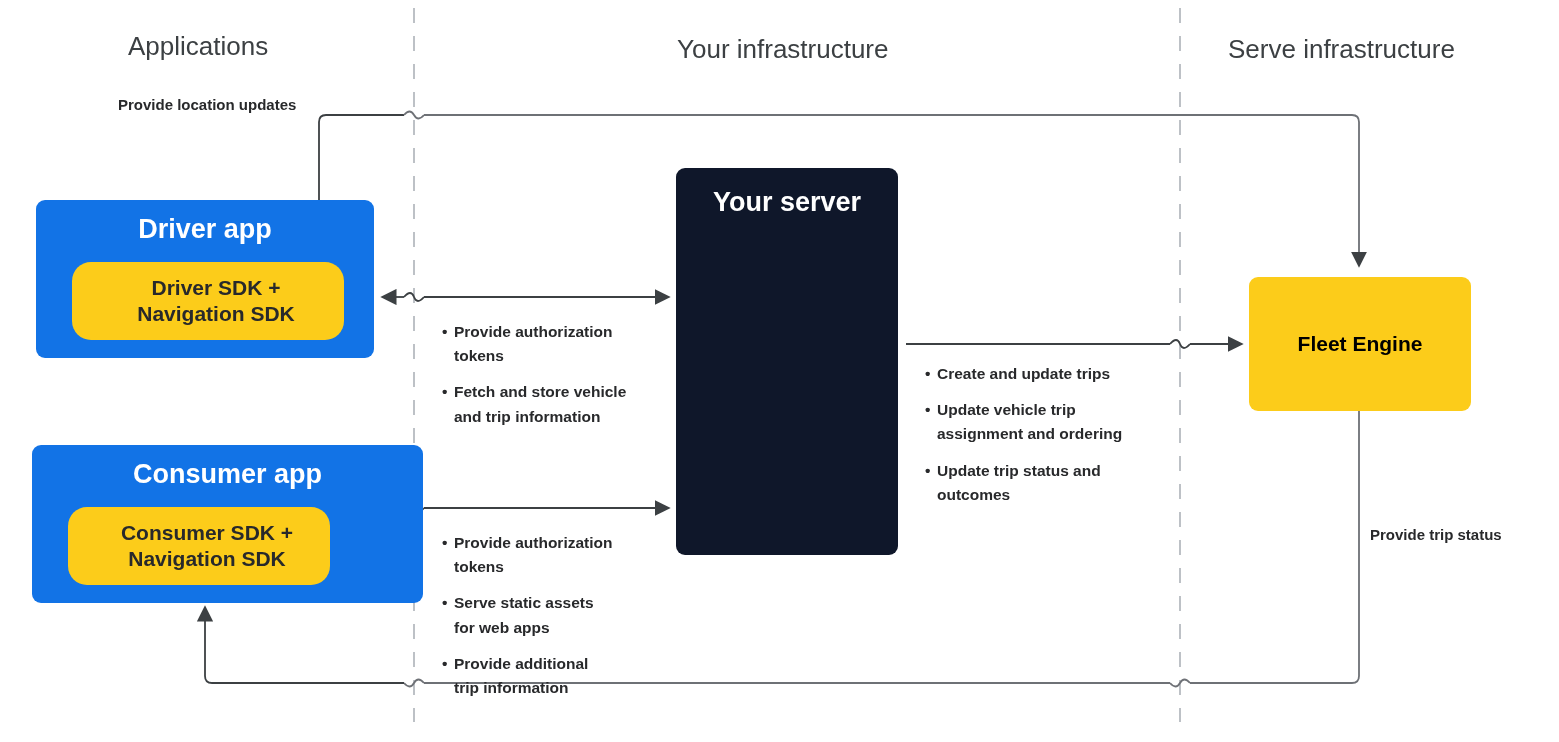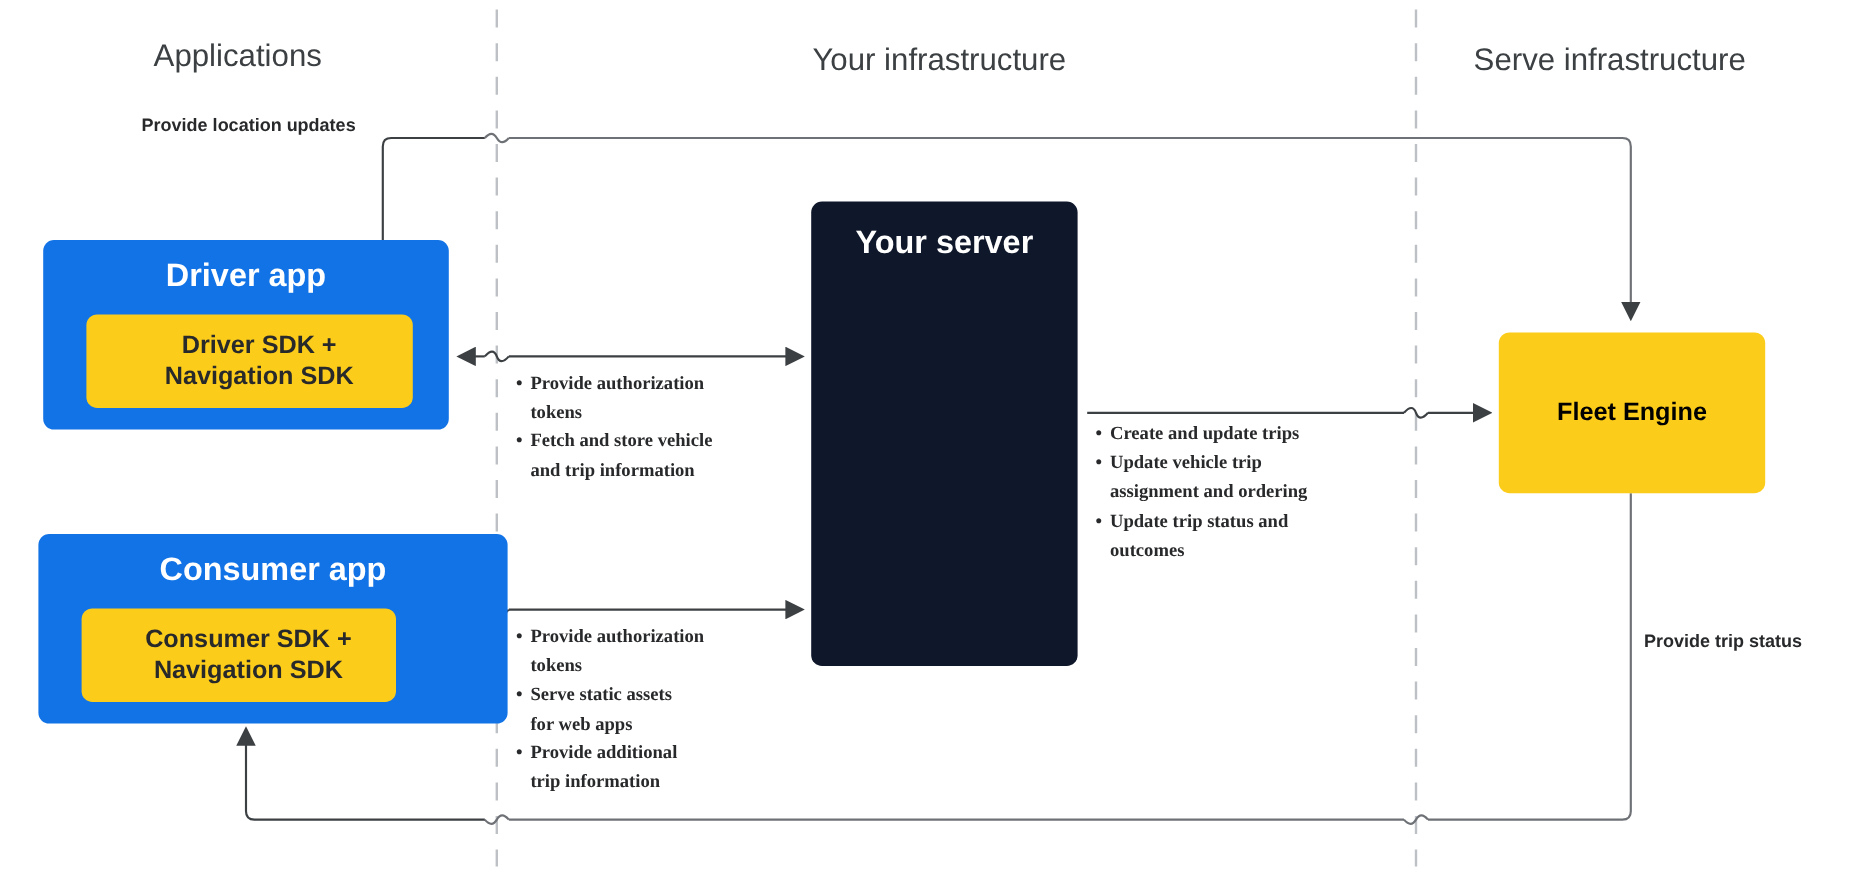--- a/index.html
+++ b/index.html
@@ -57,21 +57,21 @@
   .app-title {
     font-family: "Liberation Sans", sans-serif;
     font-weight: bold;
     font-size: 27px;
     color: #ffffff;
     line-height: 1.1;
     white-space: nowrap;
   }
   .sdk-box {
     background: #fccc1a;
-    border-radius: 9px;
+    border-radius: 19px;
     display: flex;
     align-items: center;
     justify-content: center;
     text-align: center;
     box-sizing: border-box;
     padding-left: 16px;
   }
   .sdk-label {
     font-family: "Liberation Sans", sans-serif;
     font-weight: bold;
@@ -140,22 +140,21 @@
     font-size: 15.5px;
     color: #28292b;
     line-height: 1.56;
     list-style: none;
     margin: 0;
     padding: 0;
   }
   .bullet-list li {
     position: relative;
     padding-left: 12px;
-    margin: 0;
-    font-family: Liberation Serif, serif;
+    margin: 12px;
   }
   .bullet-list li::before {
     content: "\2022";
     position: absolute;
     left: 0;
     top: 0;
   }
   #list-driver-server   { left: 430px; top: 308px; width: 225px; }
   #list-consumer-server { left: 430px; top: 519px; width: 225px; }
   #list-server-fleet    { left: 913px; top: 350px; width: 250px; }

